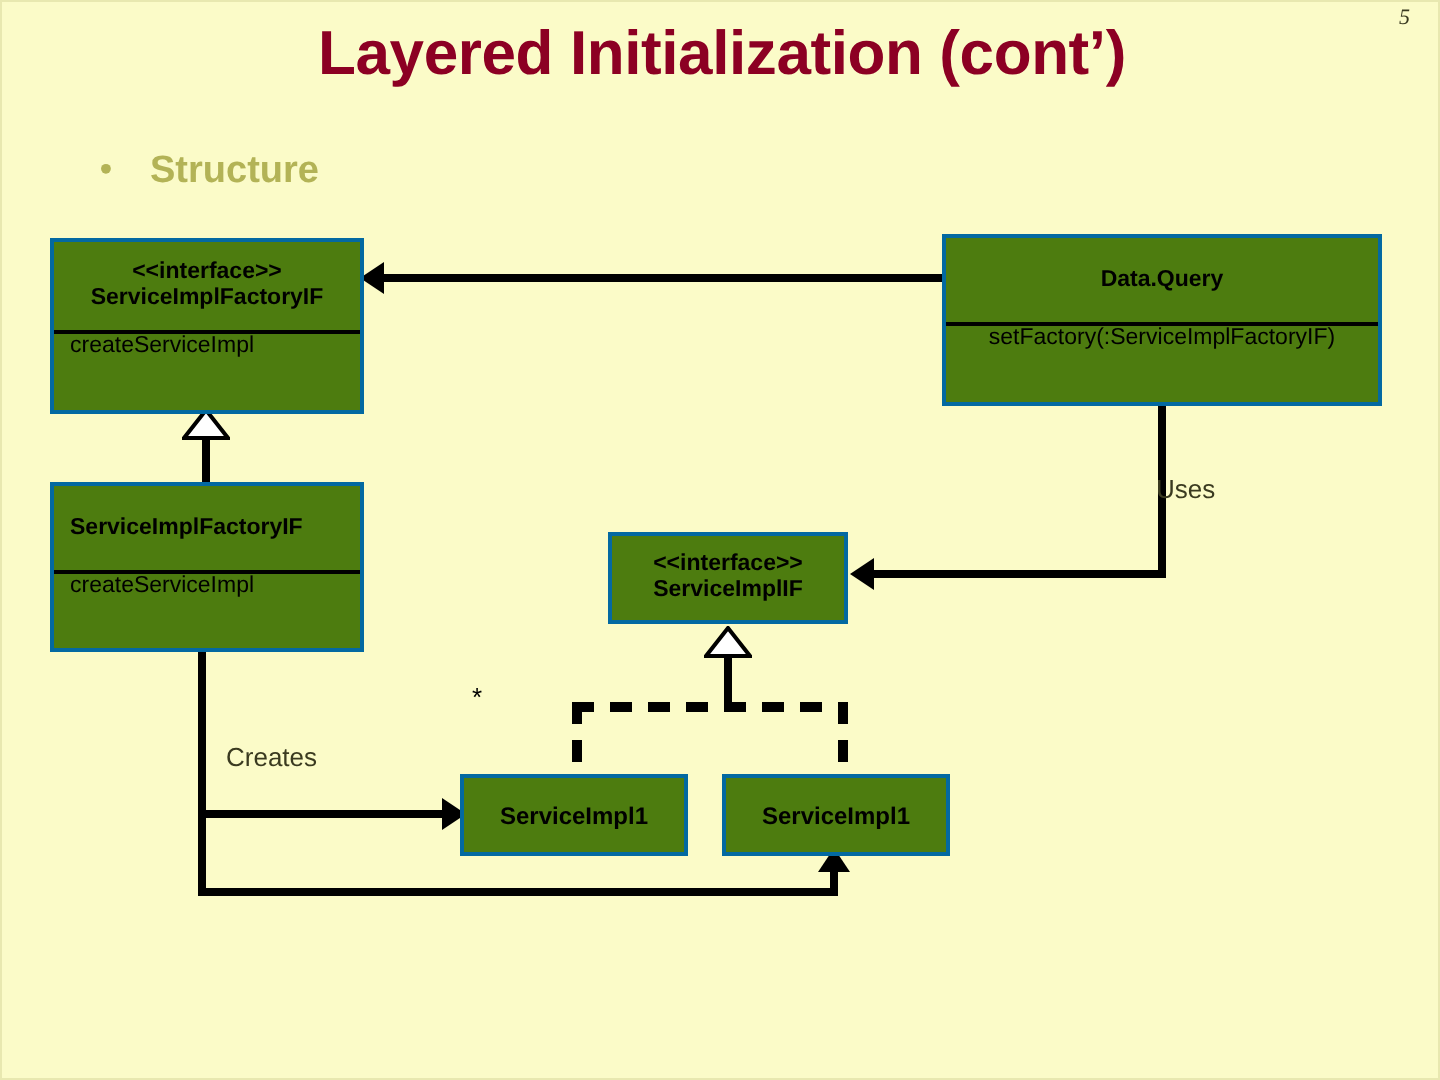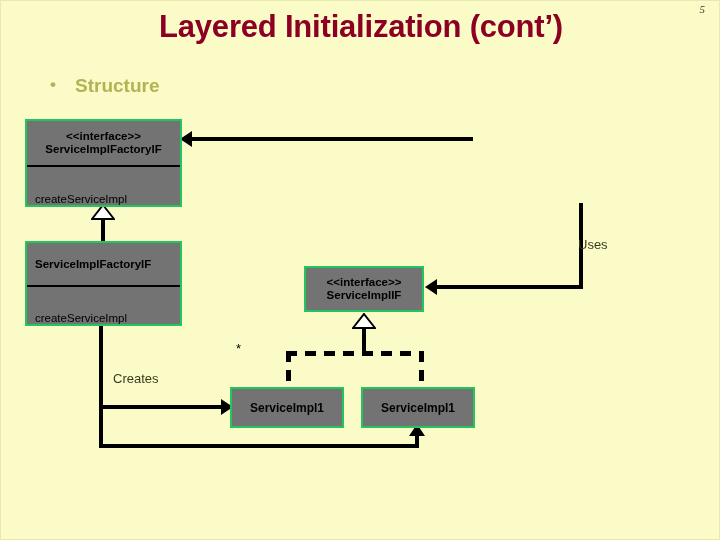--- a/index.html
+++ b/index.html
@@ -36,37 +36,37 @@
   }
   #bullet-dot{
     display:inline-block;width:44px;text-align:center;
     font-size:17px;vertical-align:top;
   }
   #bullet-text{display:inline-block;}
 
   
   .umlbox{
     position:absolute;
-    background:#737373;
-    border:2px solid #22c55e;
+    background:#4d7c0f;
+    border:2px solid #0369a1;
     box-sizing:border-box;
   }
   .uml-head{
     box-sizing:border-box;
     font-size:11.5px;font-weight:bold;color:#000;
     line-height:13px;
     display:flex;flex-direction:column;justify-content:center;
   }
   .uml-head.center{align-items:center;text-align:center;}
   .uml-head.left{align-items:flex-start;text-align:left;padding-left:8px;}
   .uml-body{
     box-sizing:border-box;
     border-top:2px solid #000;
     font-size:11.5px;font-weight:normal;color:#000;
-    display:flex;align-items:flex-end;
+    display:flex;align-items:flex-start;
     padding-left:8px;
   }
   .uml-body.center{justify-content:center;padding-left:0;}
   .uml-solo{
     box-sizing:border-box;height:100%;
     display:flex;align-items:center;justify-content:center;
     font-size:12px;font-weight:bold;color:#000;
   }
 
   
@@ -159,20 +159,28 @@
   <div class="umlbox" style="left:24px;top:118px;width:157px;height:88px;">
     <div class="uml-head center" style="height:44px;">
       <span>&lt;&lt;interface&gt;&gt;</span>
       <span>ServiceImplFactoryIF</span>
     </div>
     <div class="uml-body" style="height:40px;">
       <span>createServiceImpl</span>
     </div>
   </div>
 
+  <div class="umlbox" style="left:470px;top:116px;width:220px;height:86px;">
+    <div class="uml-head center" style="height:42px;">
+      <span>Data.Query</span>
+    </div>
+    <div class="uml-body center" style="height:40px;">
+      <span>setFactory(:ServiceImplFactoryIF)</span>
+    </div>
+  </div>
 
   <div class="umlbox" style="left:24px;top:240px;width:157px;height:85px;">
     <div class="uml-head left" style="height:42px;">
       <span>ServiceImplFactoryIF</span>
     </div>
     <div class="uml-body" style="height:39px;">
       <span>createServiceImpl</span>
     </div>
   </div>
 

